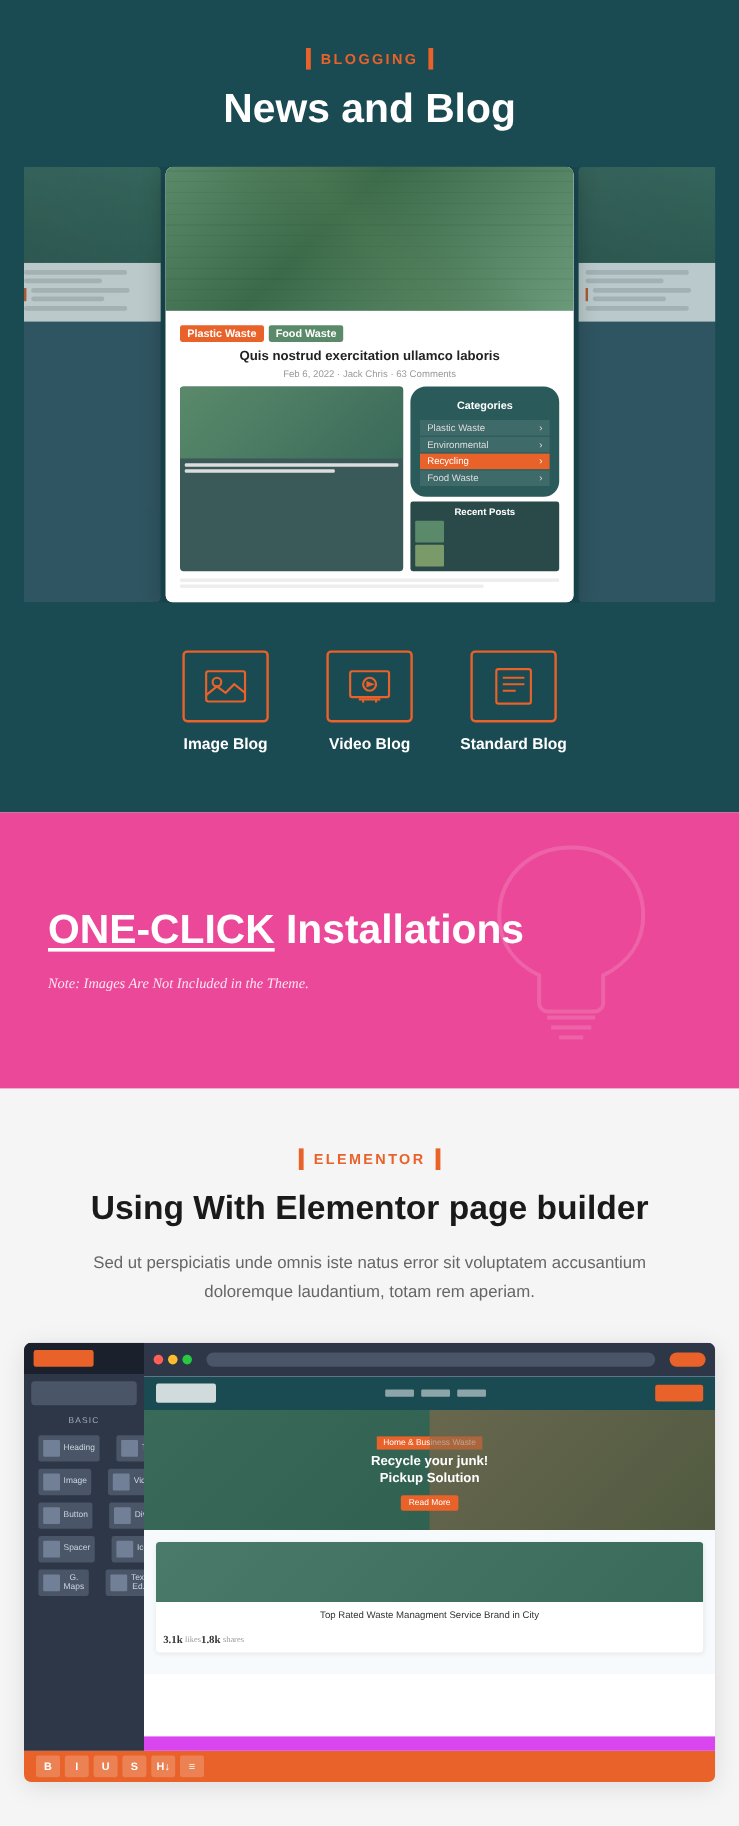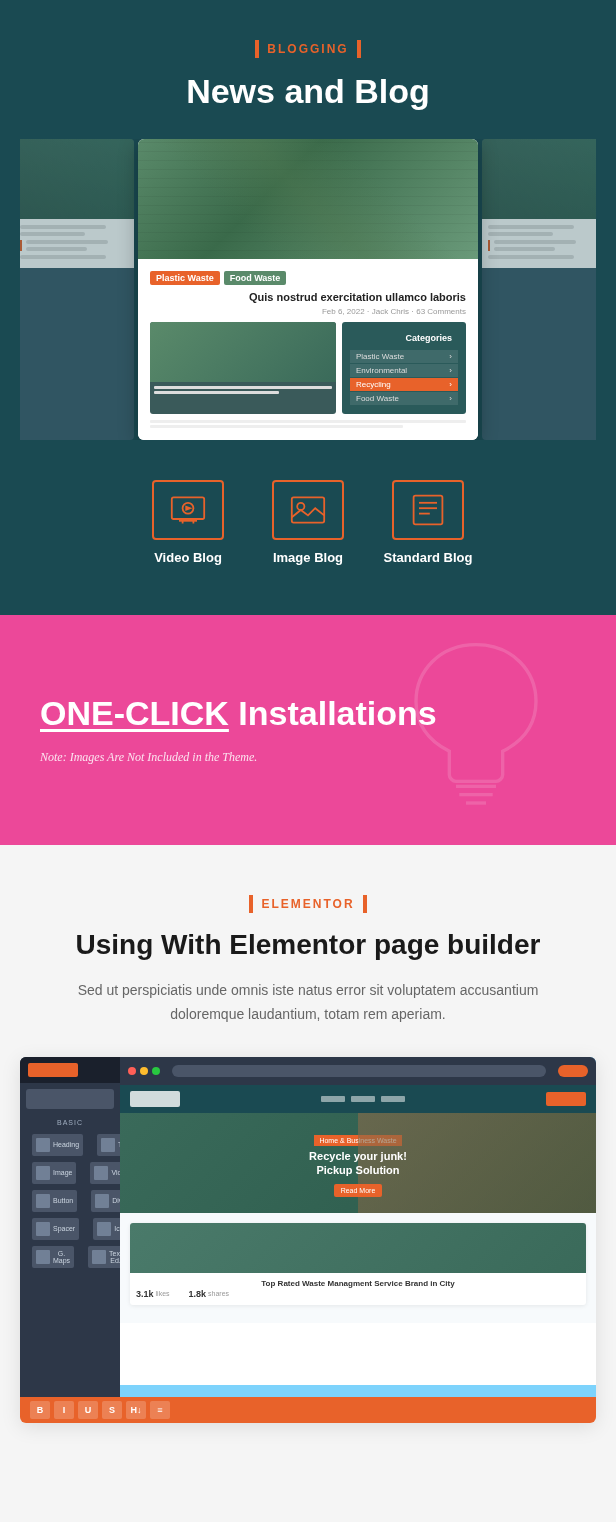--- a/index.html
+++ b/index.html
@@ -37,21 +37,20 @@
       margin-bottom: 28px;
     }
 
     
     .blog-previews {
       display: flex;
       gap: 0;
       justify-content: center;
       margin-bottom: 40px;
       overflow: hidden;
-      text-align: right;
     }
     .blog-preview-side {
       width: 120px;
       flex-shrink: 0;
       overflow: hidden;
       border-radius: 4px;
       opacity: 0.7;
     }
     .blog-preview-main {
       width: 340px;
@@ -102,21 +101,21 @@
       margin-bottom: 4px;
     }
     .blog-meta {
       font-size: 8px;
       color: #999;
       margin-bottom: 6px;
     }
     .blog-sidebar-preview {
       background: #2a5a5a;
       padding: 8px;
-      border-radius: 3px;
+      border-radius: 13px;
     }
     .blog-sidebar-title {
       font-size: 9px;
       font-weight: 700;
       color: #fff;
       background: #2a5a5a;
       padding: 3px 6px;
       margin-bottom: 4px;
       display: block;
     }
@@ -337,21 +336,21 @@
       font-size: 7px;
       color: #cbd5e0;
     }
     .el-widget-row {
       display: flex;
       gap: 2px;
       margin: 2px 6px;
     }
     .elementor-canvas {
       flex: 1;
-      background: #7dd3fc;
+      background: #d946ef;
       position: relative;
       overflow: hidden;
     }
     .el-canvas-toolbar {
       background: #2d3748;
       height: 28px;
       display: flex;
       align-items: center;
       padding: 0 8px;
       gap: 4px;
@@ -409,22 +408,22 @@
       overflow: hidden;
       margin-bottom: 8px;
       box-shadow: 0 1px 4px rgba(0,0,0,0.08);
     }
     .el-card-img {
       width: 100%;
       height: 50px;
       background: linear-gradient(135deg, #4a7a6a, #3a6a5a);
     }
     .el-card-body { padding: 6px; }
-    .el-card-title { font-size: 8px; font-weight: 700; color: #333; margin-bottom: 1px; }
-    .el-card-meta { display: flex; gap: 19px; }
+    .el-card-title { font-size: 8px; font-weight: 400; color: #333; margin-bottom: 11px; }
+    .el-card-meta { display: flex; gap: 0; font-family: Liberation Serif, serif; }
     .el-stat { display: flex; align-items: center; gap: 2px; }
     .el-stat-num { font-size: 9px; font-weight: 700; color: #333; }
     .el-stat-sub { font-size: 7px; color: #999; }
     
     .el-color-picker {
       position: absolute;
       right: 0; bottom: 20px;
       width: 120px;
       background: #fff;
       border-radius: 4px;
@@ -532,20 +531,37 @@
               </div>
               <div class="blog-sidebar-item active">
                 <span>Recycling</span>
                   <span>›</span>
               </div>
               <div class="blog-sidebar-item">
                 <span>Food Waste</span>
                   <span>›</span>
               </div>
             </div>
+            <div style="margin-top:4px;background:#2a4a4a;padding:4px;border-radius:2px;">
+              <div style="font-size:8px;color:#fff;font-weight:700;margin-bottom:3px;">Recent Posts</div>
+              <div style="display:flex;gap:3px;margin-bottom:2px;">
+                <div style="width:24px;height:18px;background:#5a8a6a;border-radius:1px;flex-shrink:0;"></div>
+                <div>
+                    <div style="height:3px;background:#ddd;margin-bottom:1px;border-radius:1px;"></div>
+                    <div style="height:3px;background:#ddd;width:70%;border-radius:1px;"></div>
+                  </div>
+              </div>
+              <div style="display:flex;gap:3px;">
+                <div style="width:24px;height:18px;background:#7a9a6a;border-radius:1px;flex-shrink:0;"></div>
+                <div>
+                    <div style="height:3px;background:#ddd;margin-bottom:1px;border-radius:1px;"></div>
+                    <div style="height:3px;background:#ddd;width:60%;border-radius:1px;"></div>
+                  </div>
+              </div>
+            </div>
           </div>
         </div>
         <div style="height:3px;background:#eee;margin-bottom:2px;border-radius:1px;"></div>
         <div style="height:3px;background:#eee;width:80%;border-radius:1px;"></div>
       </div>
     </div>
 
     <div class="blog-preview-side">
       <div class="side-preview-inner">
         <div class="side-img-top"></div>
@@ -557,44 +573,44 @@
             <div class="mock-line short"></div>
           </div>
           <div class="mock-line medium"></div>
         </div>
       </div>
     </div>
   </div>
 
   
   <div class="blog-types">
+
+    <div class="blog-type">
+      <div class="blog-type-icon">
+        <svg viewBox="0 0 40 36">
+          <rect x="2" y="4" width="36" height="28" rx="2"></rect>
+          <circle cx="12" cy="14" r="4"></circle>
+          <polyline points="2,26 12,18 20,24 28,16 38,24"></polyline>
+        </svg>
+      </div>
+      <span class="blog-type-label">Image Blog</span>
+    </div>
 
     <div class="blog-type">
       <div class="blog-type-icon">
         <svg viewBox="0 0 40 36">
           <rect x="2" y="4" width="36" height="24" rx="2"></rect>
           <circle cx="20" cy="16" r="6"></circle>
           <polygon points="17,13 25,16 17,19" fill="#e8622a" stroke="none"></polygon>
           <line x1="10" y1="30" x2="30" y2="30"></line>
           <line x1="14" y1="30" x2="14" y2="33"></line>
           <line x1="26" y1="30" x2="26" y2="33"></line>
         </svg>
       </div>
       <span class="blog-type-label">Video Blog</span>
-    </div>
-
-    <div class="blog-type">
-      <div class="blog-type-icon">
-        <svg viewBox="0 0 40 36">
-          <rect x="2" y="4" width="36" height="28" rx="2"></rect>
-          <circle cx="12" cy="14" r="4"></circle>
-          <polyline points="2,26 12,18 20,24 28,16 38,24"></polyline>
-        </svg>
-      </div>
-      <span class="blog-type-label">Image Blog</span>
     </div>
 
 
     <div class="blog-type">
       <div class="blog-type-icon">
         <svg viewBox="0 0 40 36">
           <rect x="4" y="2" width="32" height="32" rx="2"></rect>
           <line x1="10" y1="10" x2="30" y2="10"></line>
           <line x1="10" y1="16" x2="30" y2="16"></line>
           <line x1="10" y1="22" x2="22" y2="22"></line>

